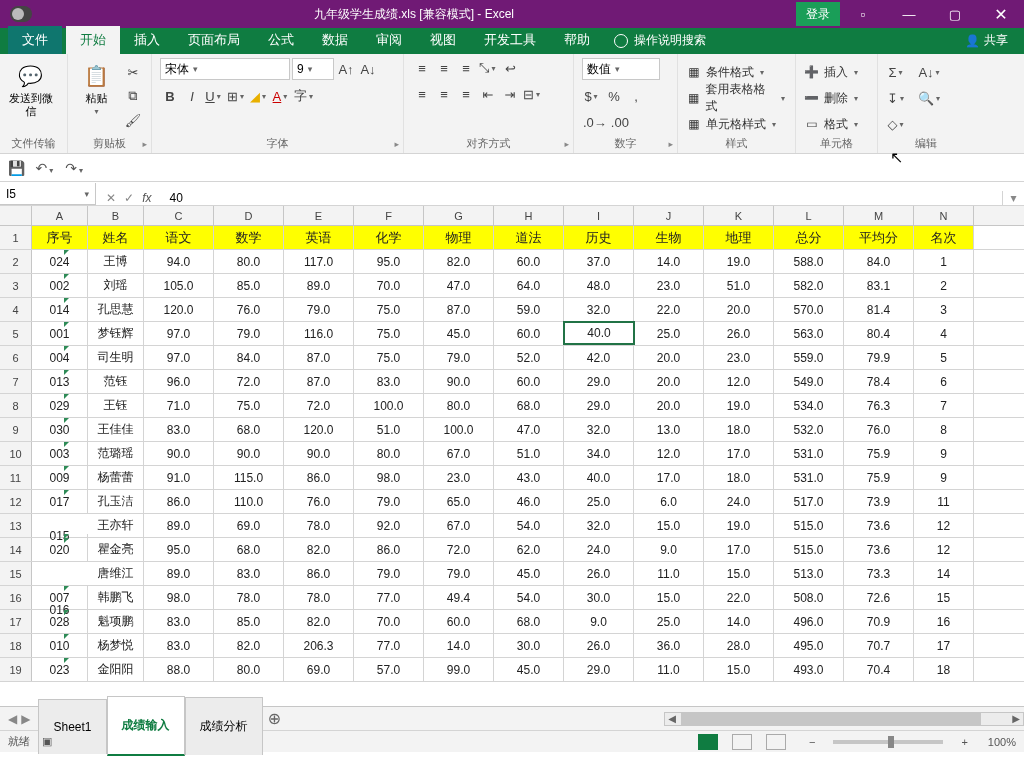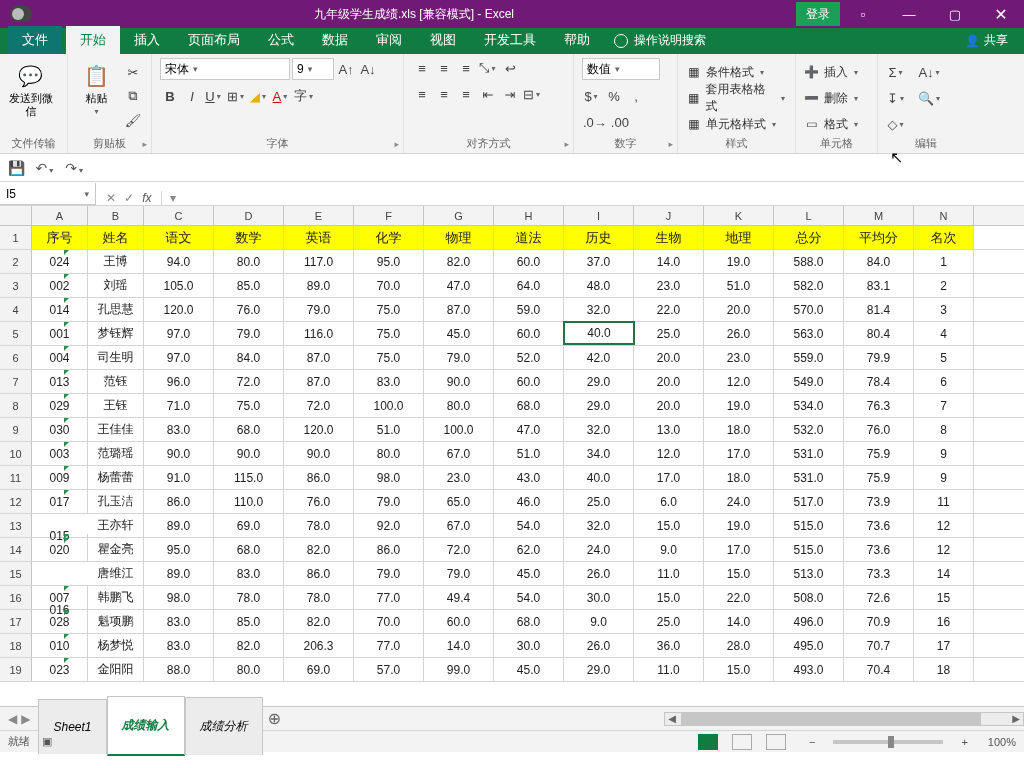--- a/index.html
+++ b/index.html
@@ -69,21 +69,21 @@
 .cell{border-right:1px solid #d4d4d4;display:flex;align-items:center;justify-content:center;font-size:12px;color:#222;position:relative;}
 .hdr-row .cell{background:#ffff00;font-weight:normal;font-size:13px;}
 .cell.sel{outline:2px solid #217346;outline-offset:-1px;z-index:2;}
 .cw-A{width:56px;} .cw-B{width:56px;} .cw-C{width:70px;} .cw-D{width:70px;} .cw-E{width:70px;}
 .cw-F{width:70px;} .cw-G{width:70px;} .cw-H{width:70px;} .cw-I{width:70px;} .cw-J{width:70px;}
 .cw-K{width:70px;} .cw-L{width:70px;} .cw-M{width:70px;} .cw-N{width:60px;}
 
 
 .sheets{height:24px;border-top:1px solid #c6c6c6;display:flex;align-items:center;background:#f3f3f3;font-size:12px;}
 .sheets .nav{display:flex;gap:4px;padding:0 8px;color:#888;}
-.stab{padding:20px 14px;border:1px solid #c6c6c6;border-bottom:none;background:#fff;margin-top:15px;font-style:italic;}
+.stab{padding:20px 14px;border:1px solid #c6c6c6;border-bottom:none;background:#fff;margin-top:15px;}
 .stab.active{background:#fff;border-bottom:2px solid #0f7c41;color:#0f7c41;font-weight:bold;}
 .stab.inactive{background:#ececec;}
 .addsheet{width:24px;text-align:center;color:#666;font-size:16px;}
 .sheets .spacer{flex:1;}
 .hscroll{width:360px;height:14px;background:#ececec;border:1px solid #c6c6c6;display:flex;align-items:center;}
 .hscroll .thumb{width:300px;height:12px;background:#c6c6c6;margin-left:2px;}
 .hscroll .ar{width:14px;text-align:center;color:#666;font-size:10px;}
 
 
 .status{height:22px;background:#f3f3f3;border-top:1px solid #d4d4d4;display:flex;align-items:center;padding:0 8px;font-size:11px;color:#555;gap:12px;}
@@ -310,20 +310,21 @@
 <div class="fbar">
   <div class="namebox">
       <span>I5</span>
       <span class="arr">▾</span>
     </div>
   <div class="btns">
     <span>✕</span>
     <span>✓</span>
     <span class="fx">fx</span>
   </div>
+  <div class="val">40</div>
   <div class="exp">▾</div>
 </div>
 
 <div class="grid-area">
   <div class="colhdr-row">
     <div class="corner"></div>
     <div id="colhdrs" style="display:flex;">
         <div class="colhdr cw-A">A</div>
         <div class="colhdr cw-B">B</div>
         <div class="colhdr cw-C">C</div>

